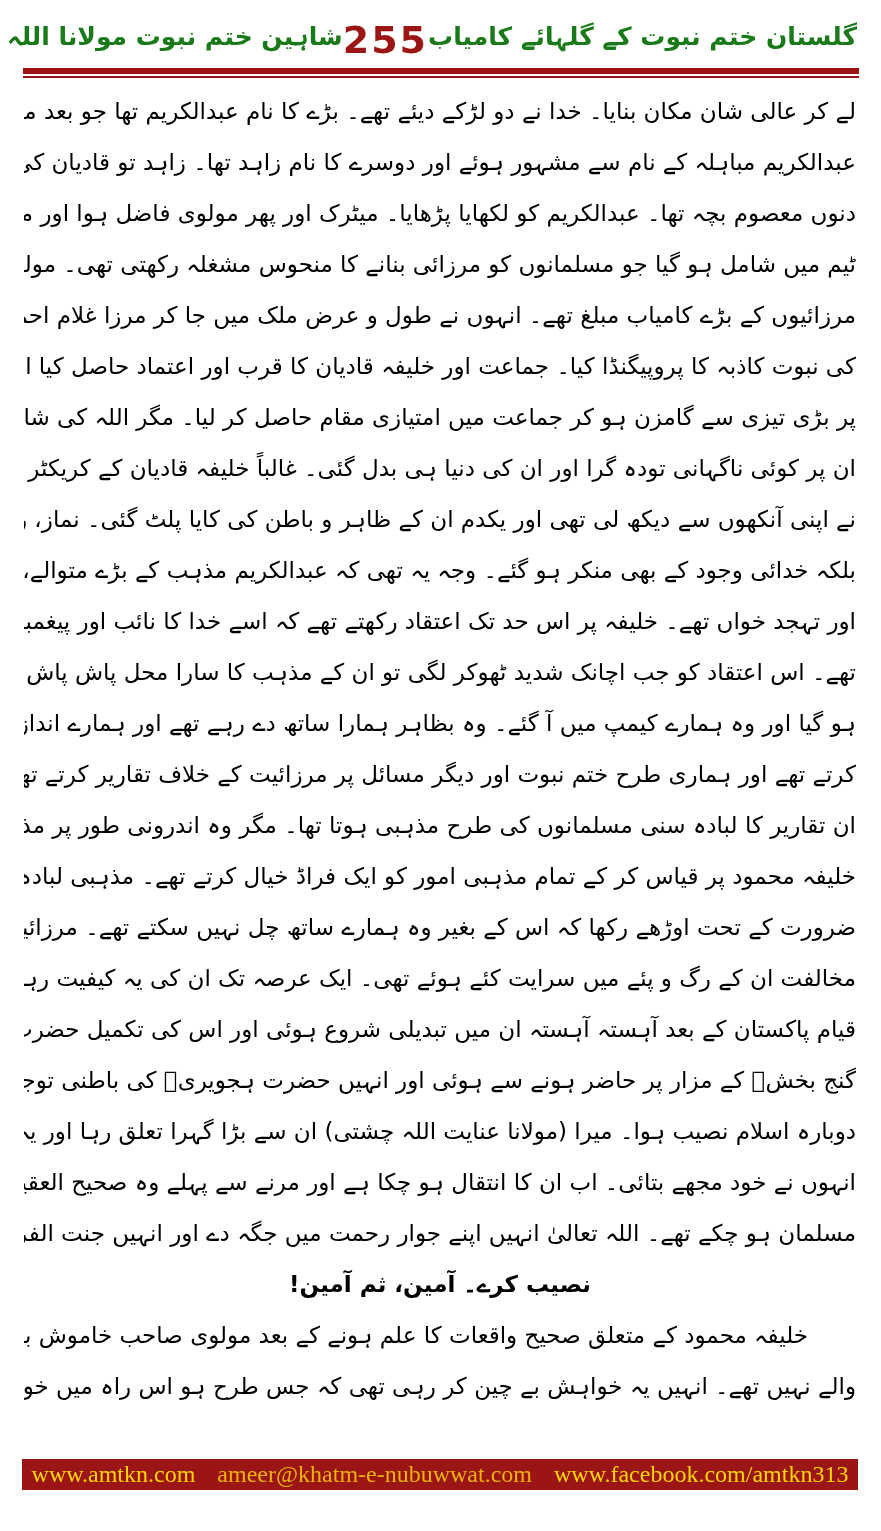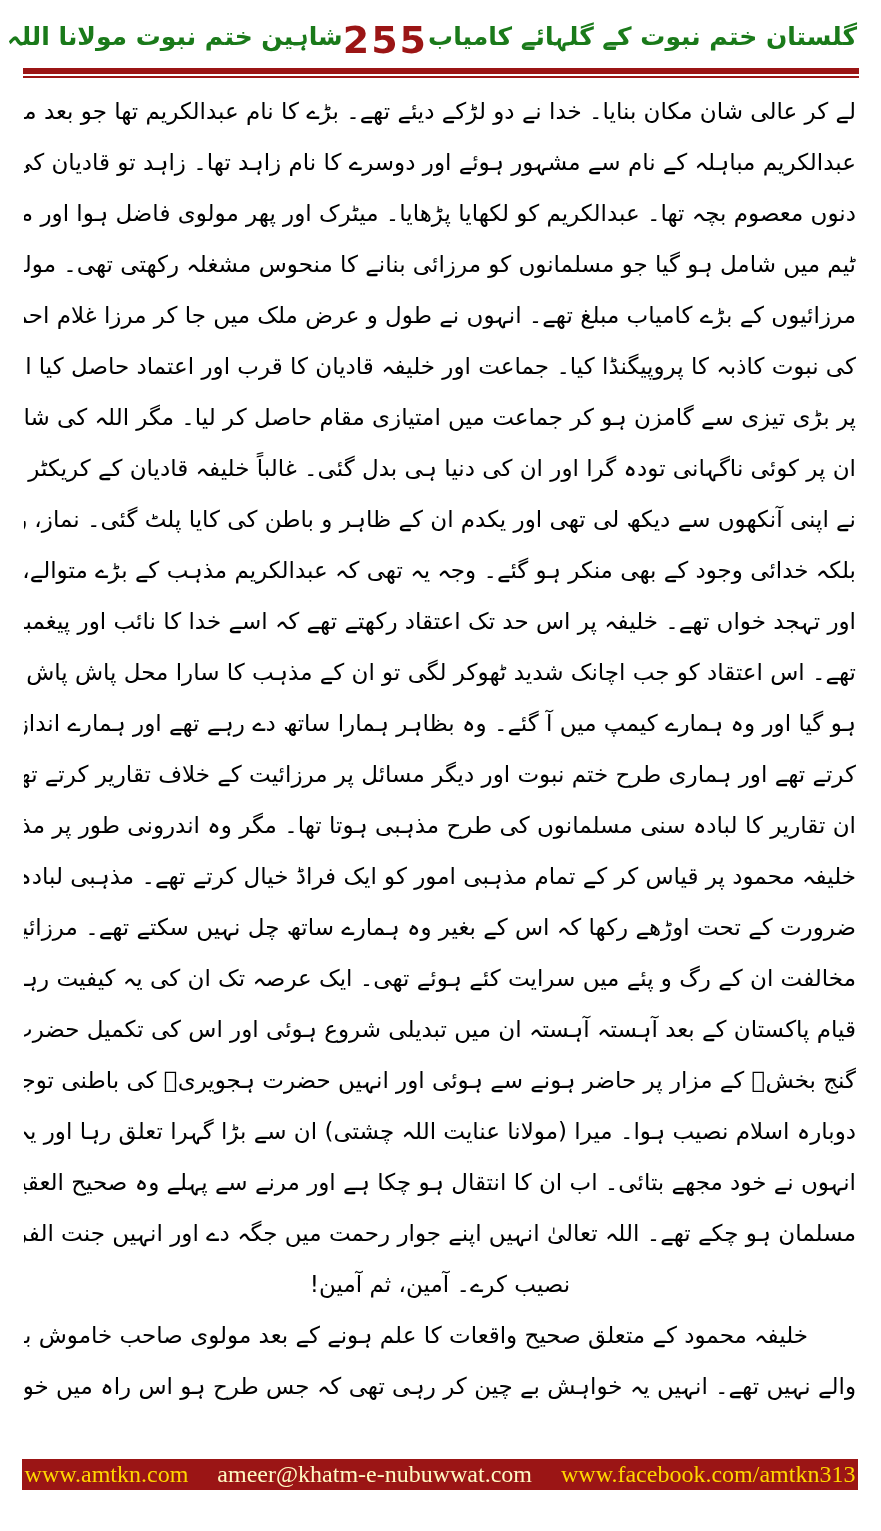--- a/index.html
+++ b/index.html
@@ -49,41 +49,42 @@
     line-height: 51px;
     height: 51px;
     text-align: justify;
     text-align-last: justify;
     white-space: nowrap;
     overflow: hidden;
   }
   .body-text .line.center {
     text-align: left;
     text-align-last: center;
+    font-weight: bold;
   }
   .body-text .line.indent { text-indent: 48px; }
   
   .footer-bar {
     position: absolute;
     left: 22px;
     right: 23px;
     top: 1459px;
     height: 31px;
     background: var(--dark-red, #9b1818);
     display: flex;
     align-items: center;
     justify-content: center;
-    gap: 29px;
+    gap: 22px;
     direction: ltr;
     font-family: "Liberation Serif", serif;
     font-size: 24px;
     white-space: nowrap;
   }
   .footer-bar .yellow { color: var(--yellow, #ffd700); }
-  .footer-bar .white  { color: #fef9c3; }
+  .footer-bar .white  { color: #eab308; }
 </style>
 </head>
 <body>
 
 <div class="page">
 
   <div class="header">
     <div class="title">گلستان ختم نبوت کے گلہائے کامیاب</div>
     <div class="page-number">255</div>
     <div class="title">شاہین ختم نبوت مولانا اللہ وسایا صاحب</div>

